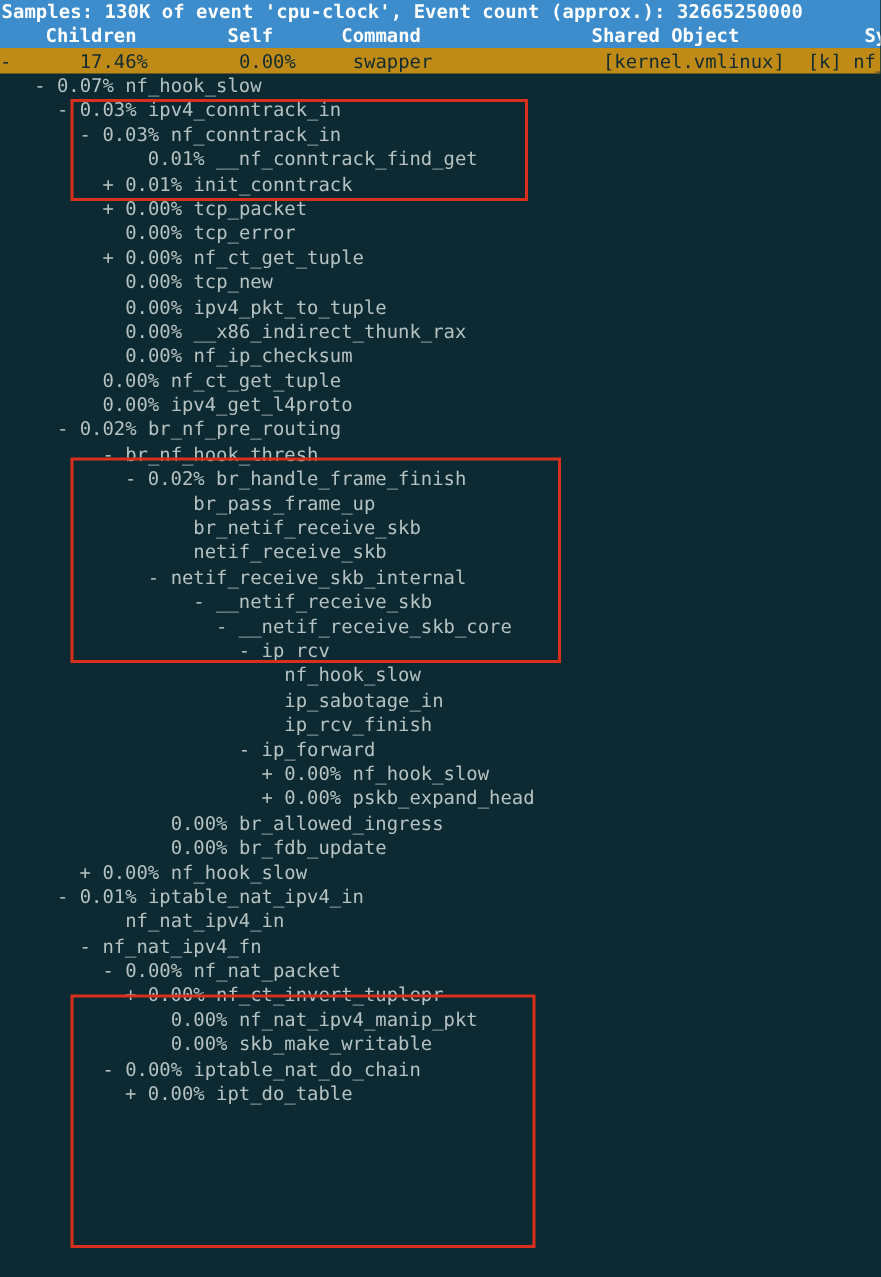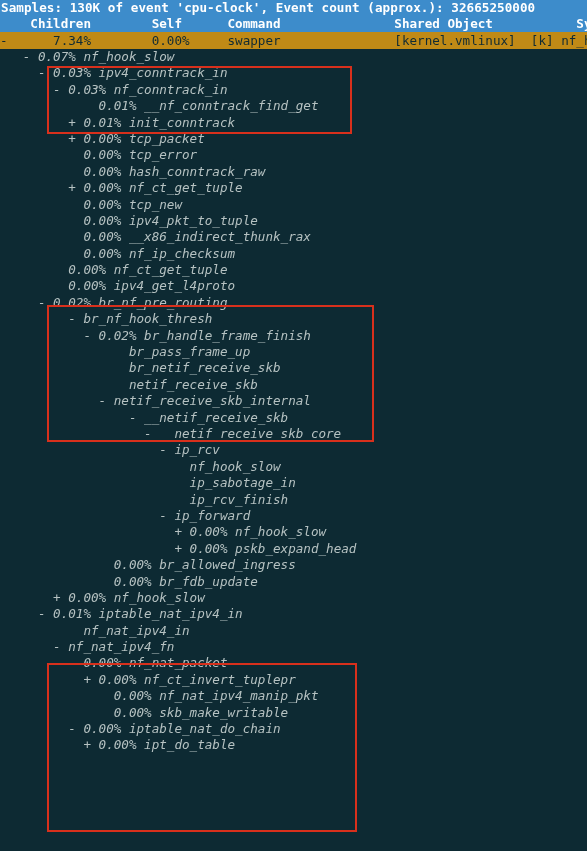--- a/index.html
+++ b/index.html
@@ -66,21 +66,20 @@
     white-space: pre;
     box-sizing: border-box;
   }
   .selected-row span { white-space: pre; }
 
   
   .tree {
     position: absolute;
     top: 49px; left: 0;
     width: 587px;
-    font-style: italic;
   }
   .tree-row {
     height: 16.4px;
     line-height: 16.4px;
     white-space: pre;
     color: #b6c2c2;
   }
   .tree-row .ind { white-space: pre; }
   .tree-row .sign { white-space: pre; }
   .tree-row .pct { white-space: pre; }
@@ -97,31 +96,30 @@
 </style>
 </head>
 <body>
 
 <div class="screen">
 
   <div class="status-line">Samples: 130K of event 'cpu-clock', Event count (approx.): 32665250000</div>
 
   <div class="column-header"><span>    </span><span>Children</span><span>        </span><span>Self</span><span>      </span><span>Command</span><span>               </span><span>Shared Object</span><span>           </span><span>Symbol</span></div>
 
-  <div class="selected-row"><span>-</span><span>      </span><span>7.34%</span><span>        </span><span>0.00%</span><span>     </span><span>swapper</span><span>               </span><span>[kernel.vmlinux]</span><span>  </span><span>[k] nf_hook_slow</span></div>
+  <div class="selected-row"><span>-</span><span>      </span><span>17.46%</span><span>        </span><span>0.00%</span><span>     </span><span>swapper</span><span>               </span><span>[kernel.vmlinux]</span><span>  </span><span>[k] nf_hook_slow</span></div>
 
   <div class="tree">
       <div class="tree-row"><span class="ind">   </span><span class="sign">- </span><span class="pct">0.07% </span><span class="sym">nf_hook_slow</span></div>
       <div class="tree-row"><span class="ind">     </span><span class="sign">- </span><span class="pct">0.03% </span><span class="sym">ipv4_conntrack_in</span></div>
       <div class="tree-row"><span class="ind">       </span><span class="sign">- </span><span class="pct">0.03% </span><span class="sym">nf_conntrack_in</span></div>
       <div class="tree-row"><span class="ind">           </span><span class="sign">  </span><span class="pct">0.01% </span><span class="sym">__nf_conntrack_find_get</span></div>
       <div class="tree-row"><span class="ind">         </span><span class="sign">+ </span><span class="pct">0.01% </span><span class="sym">init_conntrack</span></div>
       <div class="tree-row"><span class="ind">         </span><span class="sign">+ </span><span class="pct">0.00% </span><span class="sym">tcp_packet</span></div>
       <div class="tree-row"><span class="ind">         </span><span class="sign">  </span><span class="pct">0.00% </span><span class="sym">tcp_error</span></div>
-      <div class="tree-row"><span class="ind">         </span><span class="sign">  </span><span class="pct">0.00% </span><span class="sym">hash_conntrack_raw</span></div>
       <div class="tree-row"><span class="ind">         </span><span class="sign">+ </span><span class="pct">0.00% </span><span class="sym">nf_ct_get_tuple</span></div>
       <div class="tree-row"><span class="ind">         </span><span class="sign">  </span><span class="pct">0.00% </span><span class="sym">tcp_new</span></div>
       <div class="tree-row"><span class="ind">         </span><span class="sign">  </span><span class="pct">0.00% </span><span class="sym">ipv4_pkt_to_tuple</span></div>
       <div class="tree-row"><span class="ind">         </span><span class="sign">  </span><span class="pct">0.00% </span><span class="sym">__x86_indirect_thunk_rax</span></div>
       <div class="tree-row"><span class="ind">         </span><span class="sign">  </span><span class="pct">0.00% </span><span class="sym">nf_ip_checksum</span></div>
       <div class="tree-row"><span class="ind">       </span><span class="sign">  </span><span class="pct">0.00% </span><span class="sym">nf_ct_get_tuple</span></div>
       <div class="tree-row"><span class="ind">       </span><span class="sign">  </span><span class="pct">0.00% </span><span class="sym">ipv4_get_l4proto</span></div>
       <div class="tree-row"><span class="ind">     </span><span class="sign">- </span><span class="pct">0.02% </span><span class="sym">br_nf_pre_routing</span></div>
       <div class="tree-row"><span class="ind">         </span><span class="sign">- </span><span class="pct"></span><span class="sym">br_nf_hook_thresh</span></div>
       <div class="tree-row"><span class="ind">           </span><span class="sign">- </span><span class="pct">0.02% </span><span class="sym">br_handle_frame_finish</span></div>

